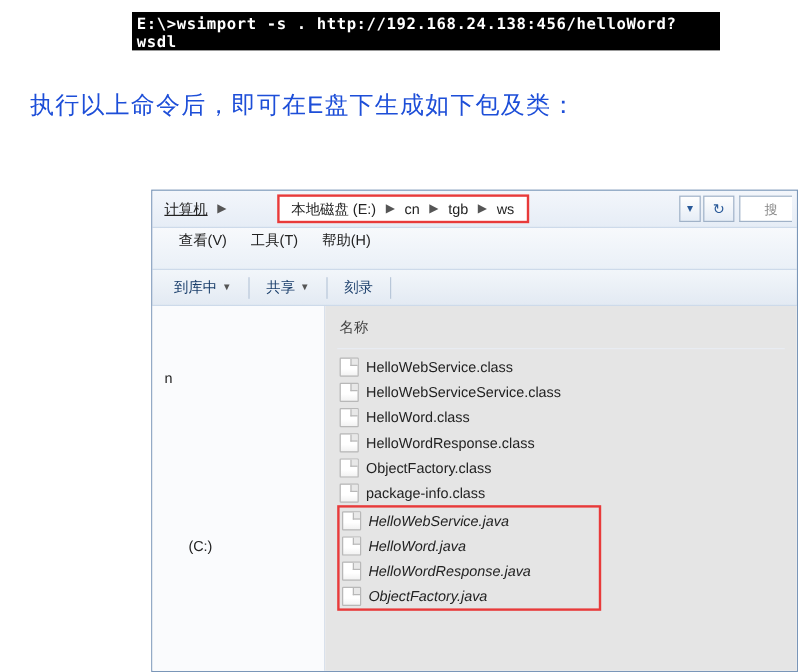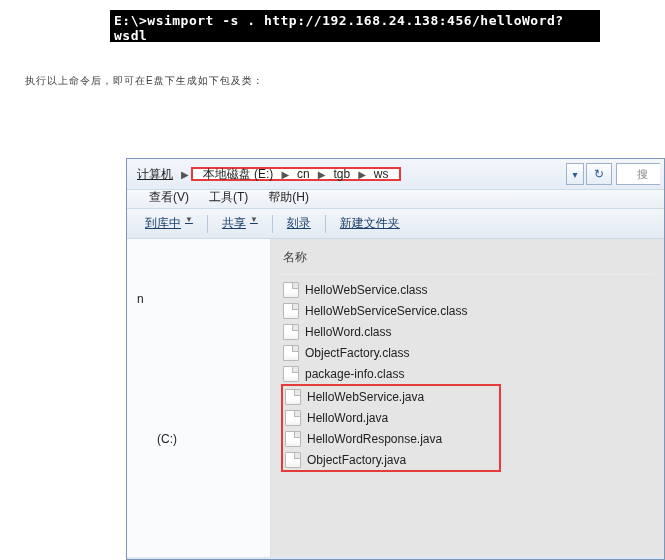--- a/index.html
+++ b/index.html
@@ -23,22 +23,22 @@
       font-family: "Consolas", monospace;
       font-size: 13px;
       font-weight: bold;
       padding: 3px 4px;
       letter-spacing: 0.5px;
     }
     .desc-text {
       position: absolute;
       top: 74px;
       left: 25px;
-      font-size: 10px;
-      color: #404040;
+      font-size: 20px;
+      color: #1d4ed8;
       letter-spacing: 1px;
     }
     .explorer-window {
       position: absolute;
       top: 158px;
       left: 126px;
       width: 539px;
       height: 402px;
       background: linear-gradient(180deg, #e8eef7 0%, #dde6f2 100%);
       border: 1px solid #7a96b8;
@@ -54,23 +54,24 @@
     .bc-prefix {
       font-size: 12px;
       color: #222;
       padding: 4px 6px;
       text-decoration: underline;
     }
     .breadcrumb-box {
       border: 2px solid #e83a3a;
       display: flex;
       align-items: center;
-      height: 14px;
+      height: 24px;
       background: #fff;
       padding: 0 4px;
+      margin-left: 40px;
     }
     .bc-item {
       font-size: 12px;
       color: #222;
       padding: 2px 6px;
     }
     .bc-sep {
       font-size: 10px;
       color: #555;
       padding: 0 2px;
@@ -106,45 +107,45 @@
       border: 1px solid #a0b2c8;
       border-right: none;
       background: #fff;
       margin-left: 4px;
       font-size: 11px;
       color: #888;
       padding: 3px 20px;
       overflow: hidden;
     }
     .menu-bar {
-      height: 20px;
+      height: 36px;
       background: linear-gradient(180deg, #f7f9fc 0%, #eaf0f7 100%);
       display: flex;
-      align-items: flex-end;
+      align-items: flex-start;
       padding-left: 12px;
       font-size: 12px;
       color: #222;
       border-top: 1px solid #cddaea;
       border-bottom: 1px solid #cddaea;
     }
     .menu-item { padding: 2px 10px; }
     .toolbar {
       height: 30px;
       background: linear-gradient(180deg, #f2f6fa 0%, #e3eaf3 100%);
       display: flex;
       align-items: center;
       padding-left: 6px;
       font-size: 12px;
       color: #1a3e6b;
       border-bottom: 1px solid #cddaea;
     }
     .tool-item {
       padding: 4px 12px;
       display: flex;
-      text-decoration: underline;
+      align-items: center;
     }
     .tool-sep {
       width: 1px;
       height: 18px;
       background: #b8c7d9;
       margin: 0 2px;
     }
     .dd-caret {
       font-size: 8px;
       margin-left: 4px;
@@ -207,20 +208,21 @@
       border-left: 1px solid #b8b8b8;
       border-bottom: 1px solid #b8b8b8;
     }
     .file-name { color: #222; }
     .java-group {
       border: 2px solid #e83a3a;
       padding: 0 2px 0 0;
       margin-top: 0;
       display: inline-block;
       min-width: 220px;
+      font-style: italic;
     }
     .java-group .file-row { margin-left: 0; }
     .pkg-extra {
       font-size: 11px;
       color: #777;
       margin-left: 2px;
     }
   </style>
 </head>
 <body>
@@ -261,21 +263,20 @@
       <span class="dd-caret">▼</span>
     </span>
     <div class="tool-sep"></div>
     <span class="tool-item">
       <span>共享</span>
       <span class="dd-caret">▼</span>
     </span>
     <div class="tool-sep"></div>
     <span class="tool-item">刻录</span>
     <div class="tool-sep"></div>
-    <span class="tool-item">新建文件夹</span>
   </div>
 
   <div class="content-area">
     <div class="sidebar">
       <div class="sidebar-item">n</div>
       <div class="sidebar-item sidebar-c">(C:)</div>
     </div>
     <div class="file-panel">
       <div class="column-header">名称</div>
 
@@ -283,20 +284,24 @@
         <span class="file-icon"></span>
         <span class="file-name">HelloWebService.class</span>
       </div>
       <div class="file-row">
         <span class="file-icon"></span>
         <span class="file-name">HelloWebServiceService.class</span>
       </div>
       <div class="file-row">
         <span class="file-icon"></span>
         <span class="file-name">HelloWord.class</span>
+      </div>
+      <div class="file-row">
+        <span class="file-icon"></span>
+        <span class="file-name">HelloWordResponse.class</span>
       </div>
       <div class="file-row">
         <span class="file-icon"></span>
         <span class="file-name">ObjectFactory.class</span>
       </div>
       <div class="file-row">
         <span class="file-icon"></span>
         <span class="file-name">package-info.class</span>
       </div>
 

